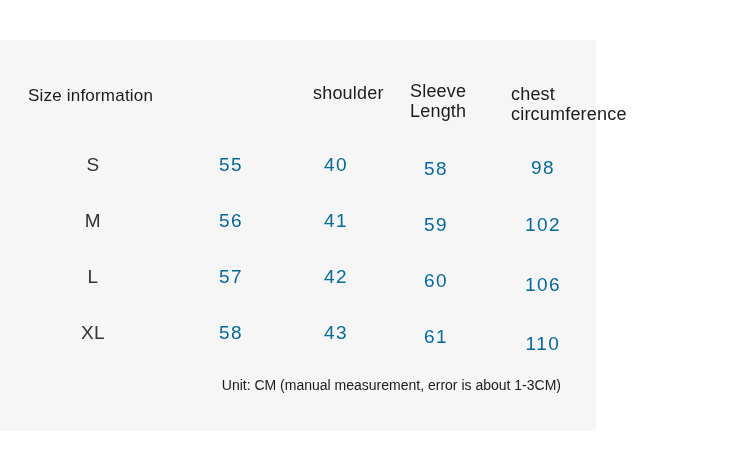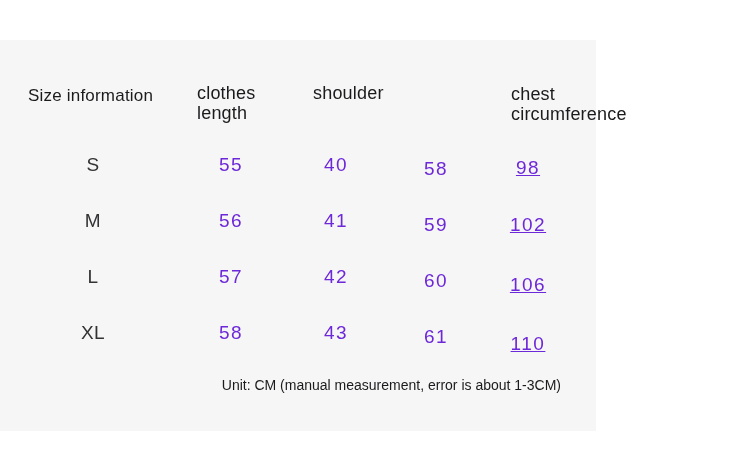--- a/index.html
+++ b/index.html
@@ -48,32 +48,32 @@
   .row-0 { top: 113px; }
   .row-1 { top: 169px; }
   .row-2 { top: 225px; }
   .row-3 { top: 281px; }
   .cell {
     position: absolute;
     width: 70px;
     text-align: center;
     font-size: 19px;
     line-height: 24px;
-    color: #6d28d9;
+    color: #0369a1;
     letter-spacing: 1.5px;
   }
   .cell-size {
     left: 58px;
     color: #333335;
     letter-spacing: 0.5px;
   }
   .cell-c1 { left: 196px; }
   .cell-c2 { left: 301px; }
   .cell-c3 { left: 401px; transform: translateY(4px); }
-  .cell-c4 { left: 493px; text-decoration: underline; }
+  .cell-c4 { left: 508px; }
   .row-0 .cell-c4 { transform: translateY(3px); }
   .row-1 .cell-c4 { transform: translateY(4px); }
   .row-2 .cell-c4 { transform: translateY(8px); }
   .row-3 .cell-c4 { transform: translateY(11px); }
 
   
   .note {
     position: absolute;
     right: 35px;
     top: 334px;
@@ -84,29 +84,29 @@
   }
 </style>
 </head>
 <body>
 
 <div class="page">
   <div class="panel">
 
     <div class="hdr hdr-size">Size information</div>
 
-    <div class="hdr hdr-col2">
-      <span class="line">clothes</span>
-      <span class="line">length</span>
-    </div>
 
     <div class="hdr hdr-col3">
       <span class="line">shoulder</span>
     </div>
 
+    <div class="hdr hdr-col4">
+      <span class="line">Sleeve</span>
+      <span class="line">Length</span>
+    </div>
 
     <div class="hdr hdr-col5">
       <span class="line">chest</span>
       <span class="line">circumference</span>
     </div>
 
     <div class="row row-0">
       <span class="cell cell-size">S</span>
       <span class="cell cell-c1">55</span>
       <span class="cell cell-c2">40</span>

